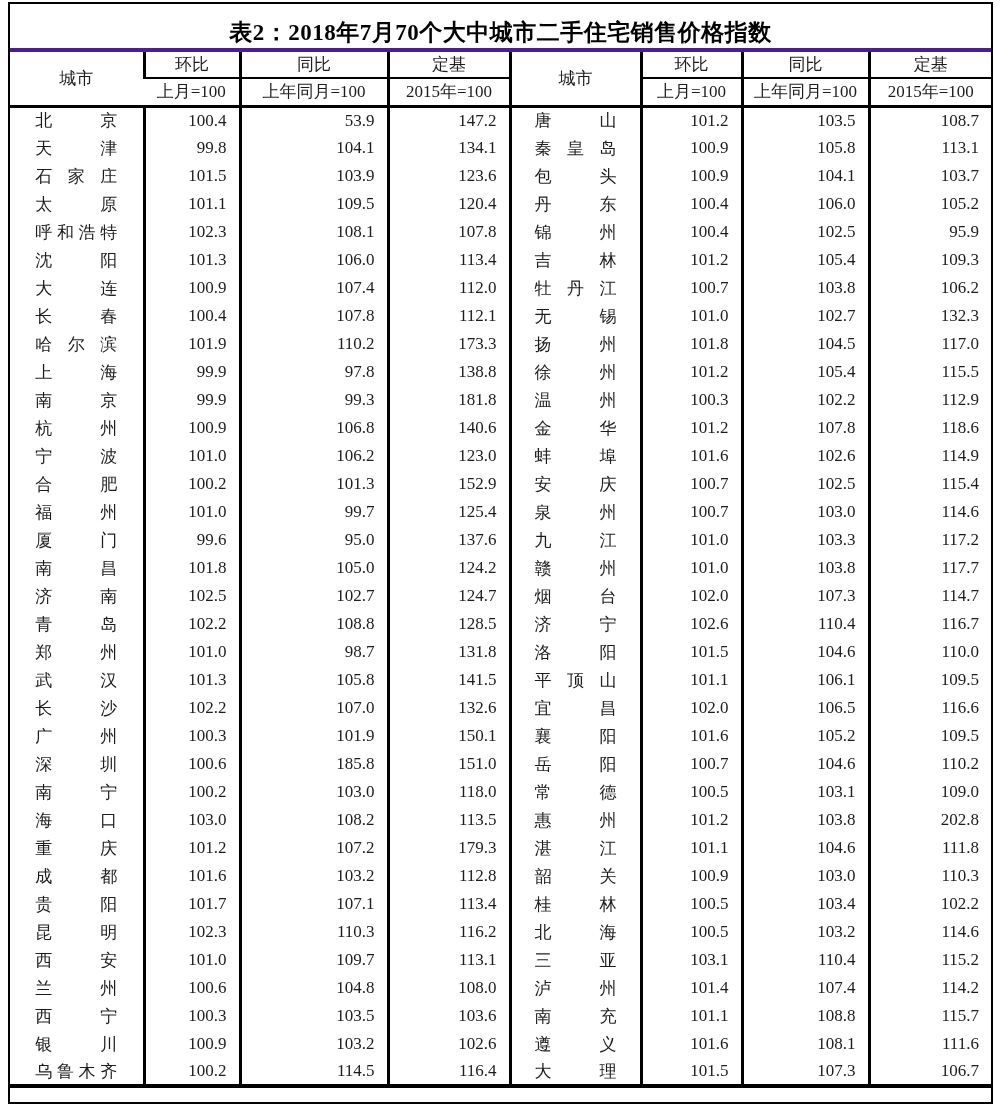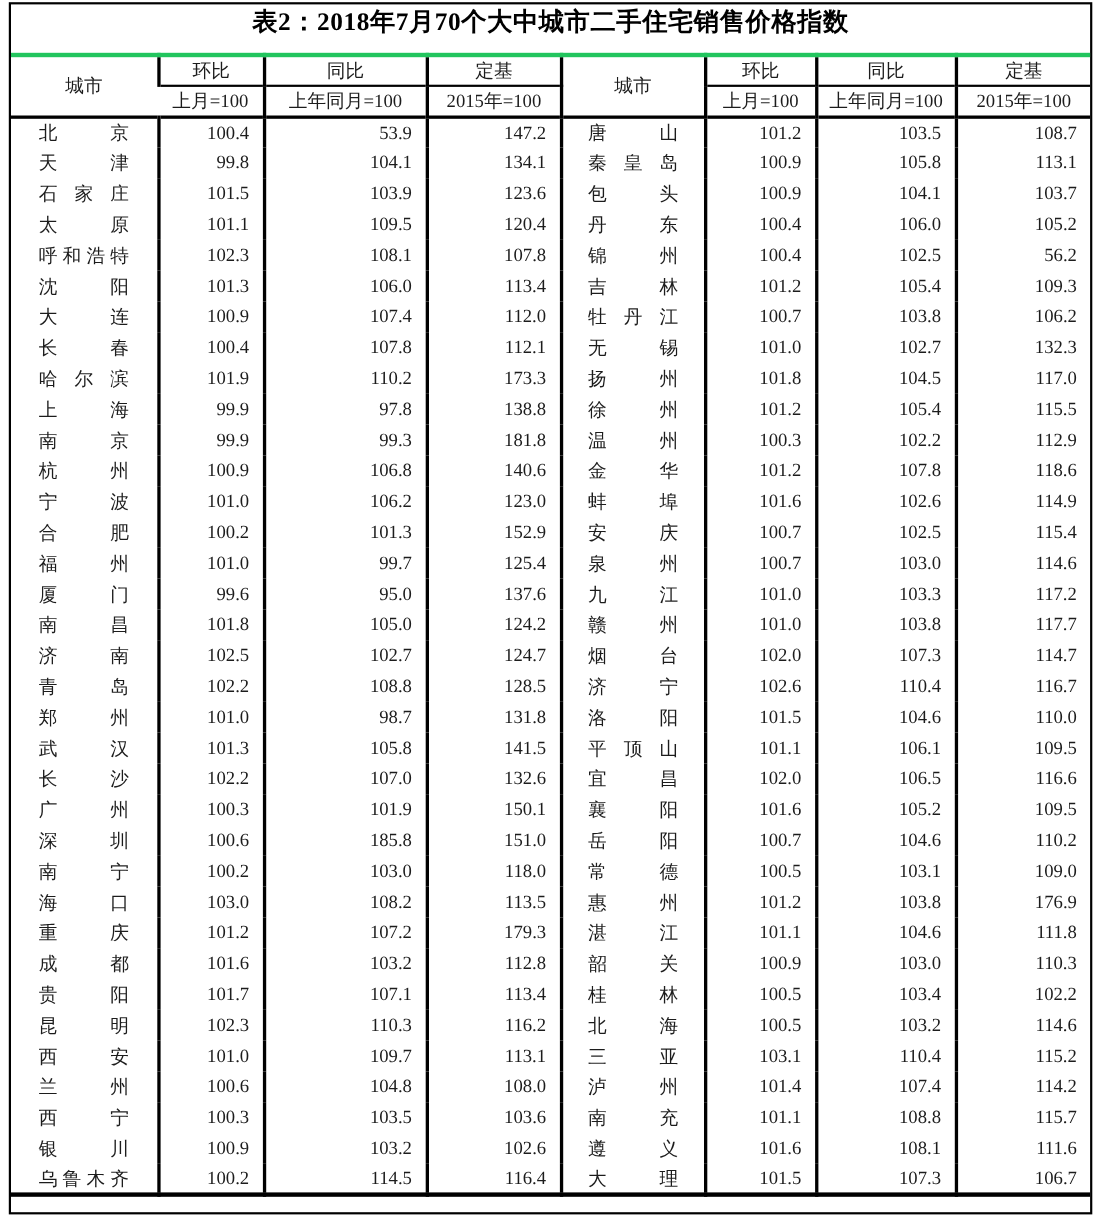--- a/index.html
+++ b/index.html
@@ -15,35 +15,35 @@
   }
   .frame {
     position: absolute;
     left: 8px; right: 8px; top: 2px; bottom: 4px;
     border: 2px solid #000;
     padding: 0;
   }
   .title-bar {
     height: 44px;
     display: flex;
-    align-items: flex-start;
+    align-items: flex-end;
     justify-content: center;
   }
   .title-bar h1 {
     font-size: 23px;
     font-weight: bold;
     color: #000;
     letter-spacing: 0.5px;
     white-space: nowrap;
   }
   table.price-table {
     width: 100%;
     border-collapse: collapse;
     table-layout: fixed;
-    border-top: 4px solid #22c55e;
+    border-top: 4px solid #4c1d95;
     border-bottom: 4px solid #000;
     font-family: Liberation Serif, serif;
   }
   table.price-table th, table.price-table td {
     border-left: 3px solid #000;
     font-weight: normal;
     overflow: hidden;
     white-space: nowrap;
   }
   table.price-table th:first-child, table.price-table td:first-child { border-left: none; }
@@ -204,21 +204,21 @@
             <td class="num">108.1</td>
             <td class="num">107.8</td>
             <td class="city">
               <span class="city-name">
                 <span>锦</span>
                 <span>州</span>
               </span>
             </td>
             <td class="num">100.4</td>
             <td class="num">102.5</td>
-            <td class="num">56.2</td>
+            <td class="num">95.9</td>
           </tr>
           <tr>
             <td class="city">
               <span class="city-name">
                 <span>沈</span>
                 <span>阳</span>
               </span>
             </td>
             <td class="num">101.3</td>
             <td class="num">106.0</td>
@@ -627,21 +627,21 @@
             <td class="num">108.2</td>
             <td class="num">113.5</td>
             <td class="city">
               <span class="city-name">
                 <span>惠</span>
                 <span>州</span>
               </span>
             </td>
             <td class="num">101.2</td>
             <td class="num">103.8</td>
-            <td class="num">176.9</td>
+            <td class="num">202.8</td>
           </tr>
           <tr>
             <td class="city">
               <span class="city-name">
                 <span>重</span>
                 <span>庆</span>
               </span>
             </td>
             <td class="num">101.2</td>
             <td class="num">107.2</td>

